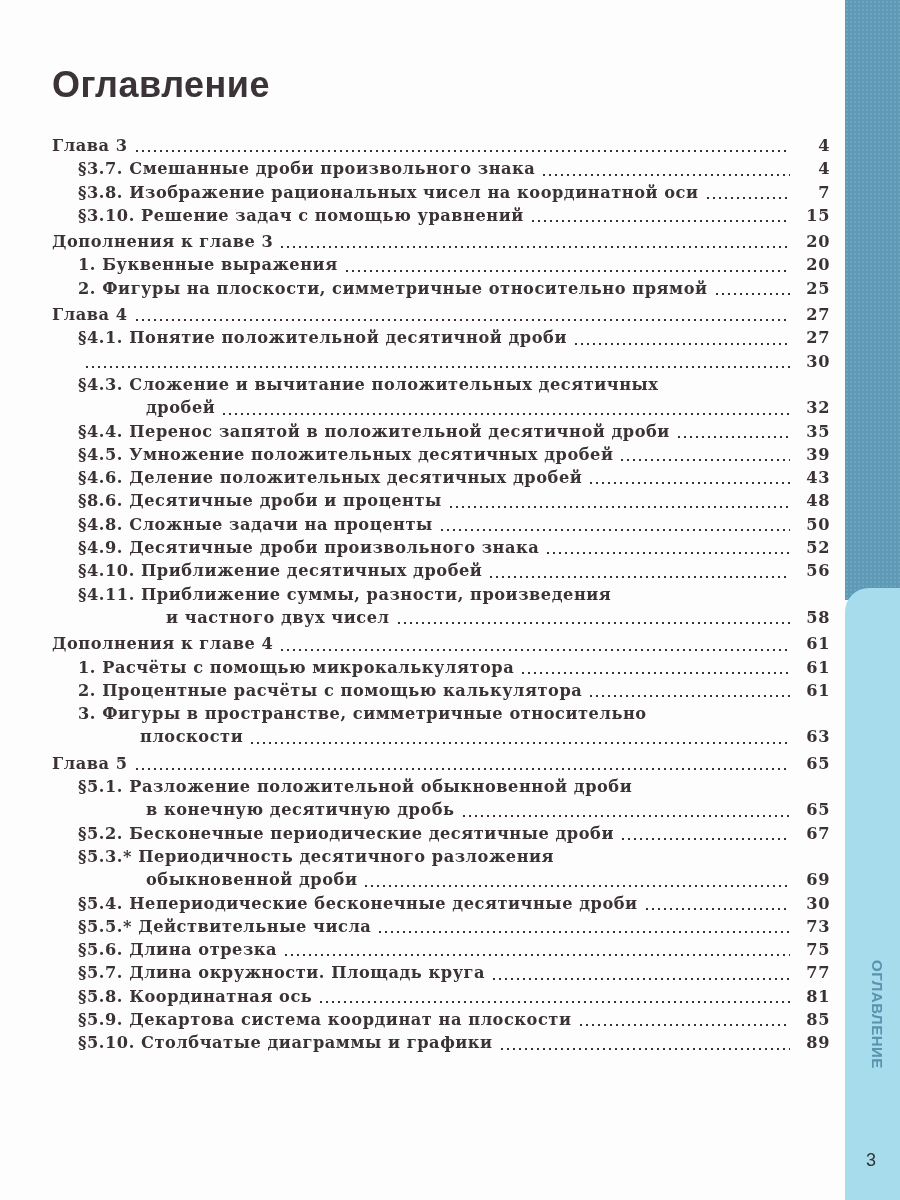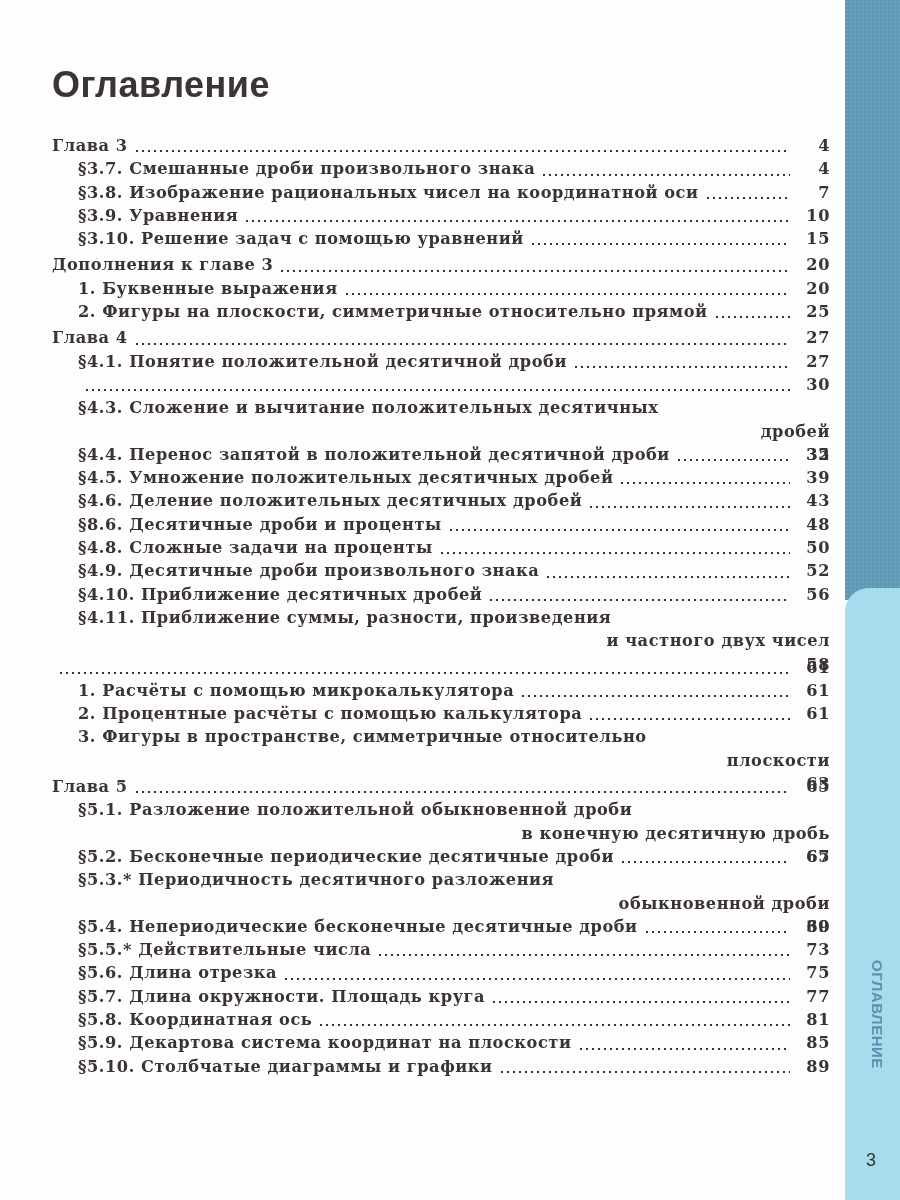--- a/index.html
+++ b/index.html
@@ -28,21 +28,21 @@
     position: relative;
   }
   .row .dots::before {
     content: ""; position: absolute; left: 2px; right: 0; bottom: 5px; height: 2px;
     background-image: radial-gradient(circle, #3a3236 0.9px, transparent 1.1px);
     background-size: 6px 2px; background-repeat: repeat-x;
   }
   .row .page-num { flex: 0 0 36px; text-align: right; }
   .row.nodots .dots::before { display: none; }
   .indent1 { padding-left: 26px; }
-  .indent2 { padding-left: 94px; flex-direction: column; }
+  .indent2 { padding-left: 94px; }
 
   .stripe-dark {
     position: absolute; left: 845px; top: 0; width: 55px; height: 600px;
     background: #5e9ab6;
     background-image: radial-gradient(rgba(255,255,255,0.10) 1px, transparent 1.2px);
     background-size: 4px 4px;
   }
   .stripe-light {
     position: absolute; left: 845px; top: 588px; width: 55px; height: 612px;
     background: #a6dcec; border-top-left-radius: 24px;
@@ -77,25 +77,20 @@
     <span class="label">§3.7. Смешанные дроби произвольного знака</span>
     <span class="dots"></span>
     <span class="page-num">4</span>
   </div>
       <div class="row indent1">
     <span class="label">§3.8. Изображение рациональных чисел на координатной оси</span>
     <span class="dots"></span>
     <span class="page-num">7</span>
   </div>
       <div class="row indent1">
-    <span class="label">§3.9. Уравнения</span>
-    <span class="dots"></span>
-    <span class="page-num">10</span>
-  </div>
-      <div class="row indent1">
     <span class="label">§3.10. Решение задач с помощью уравнений</span>
     <span class="dots"></span>
     <span class="page-num">15</span>
   </div>
       <div class="row chapter" style="margin-top: 3px;">
     <span class="label">Дополнения к главе 3</span>
     <span class="dots"></span>
     <span class="page-num">20</span>
   </div>
       <div class="row indent1">
@@ -171,20 +166,21 @@
     <span class="label">§4.11. Приближение суммы, разности, произведения</span>
     <span class="dots"></span>
     <span class="page-num"></span>
   </div>
       <div class="row indent2" style="padding-left: 114px;">
     <span class="label">и частного двух чисел</span>
     <span class="dots"></span>
     <span class="page-num">58</span>
   </div>
       <div class="row chapter" style="margin-top: 3px;">
+    <span class="label">Дополнения к главе 4</span>
     <span class="dots"></span>
     <span class="page-num">61</span>
   </div>
       <div class="row indent1">
     <span class="label">1. Расчёты с помощью микрокалькулятора</span>
     <span class="dots"></span>
     <span class="page-num">61</span>
   </div>
       <div class="row indent1">
     <span class="label">2. Процентные расчёты с помощью калькулятора</span>

